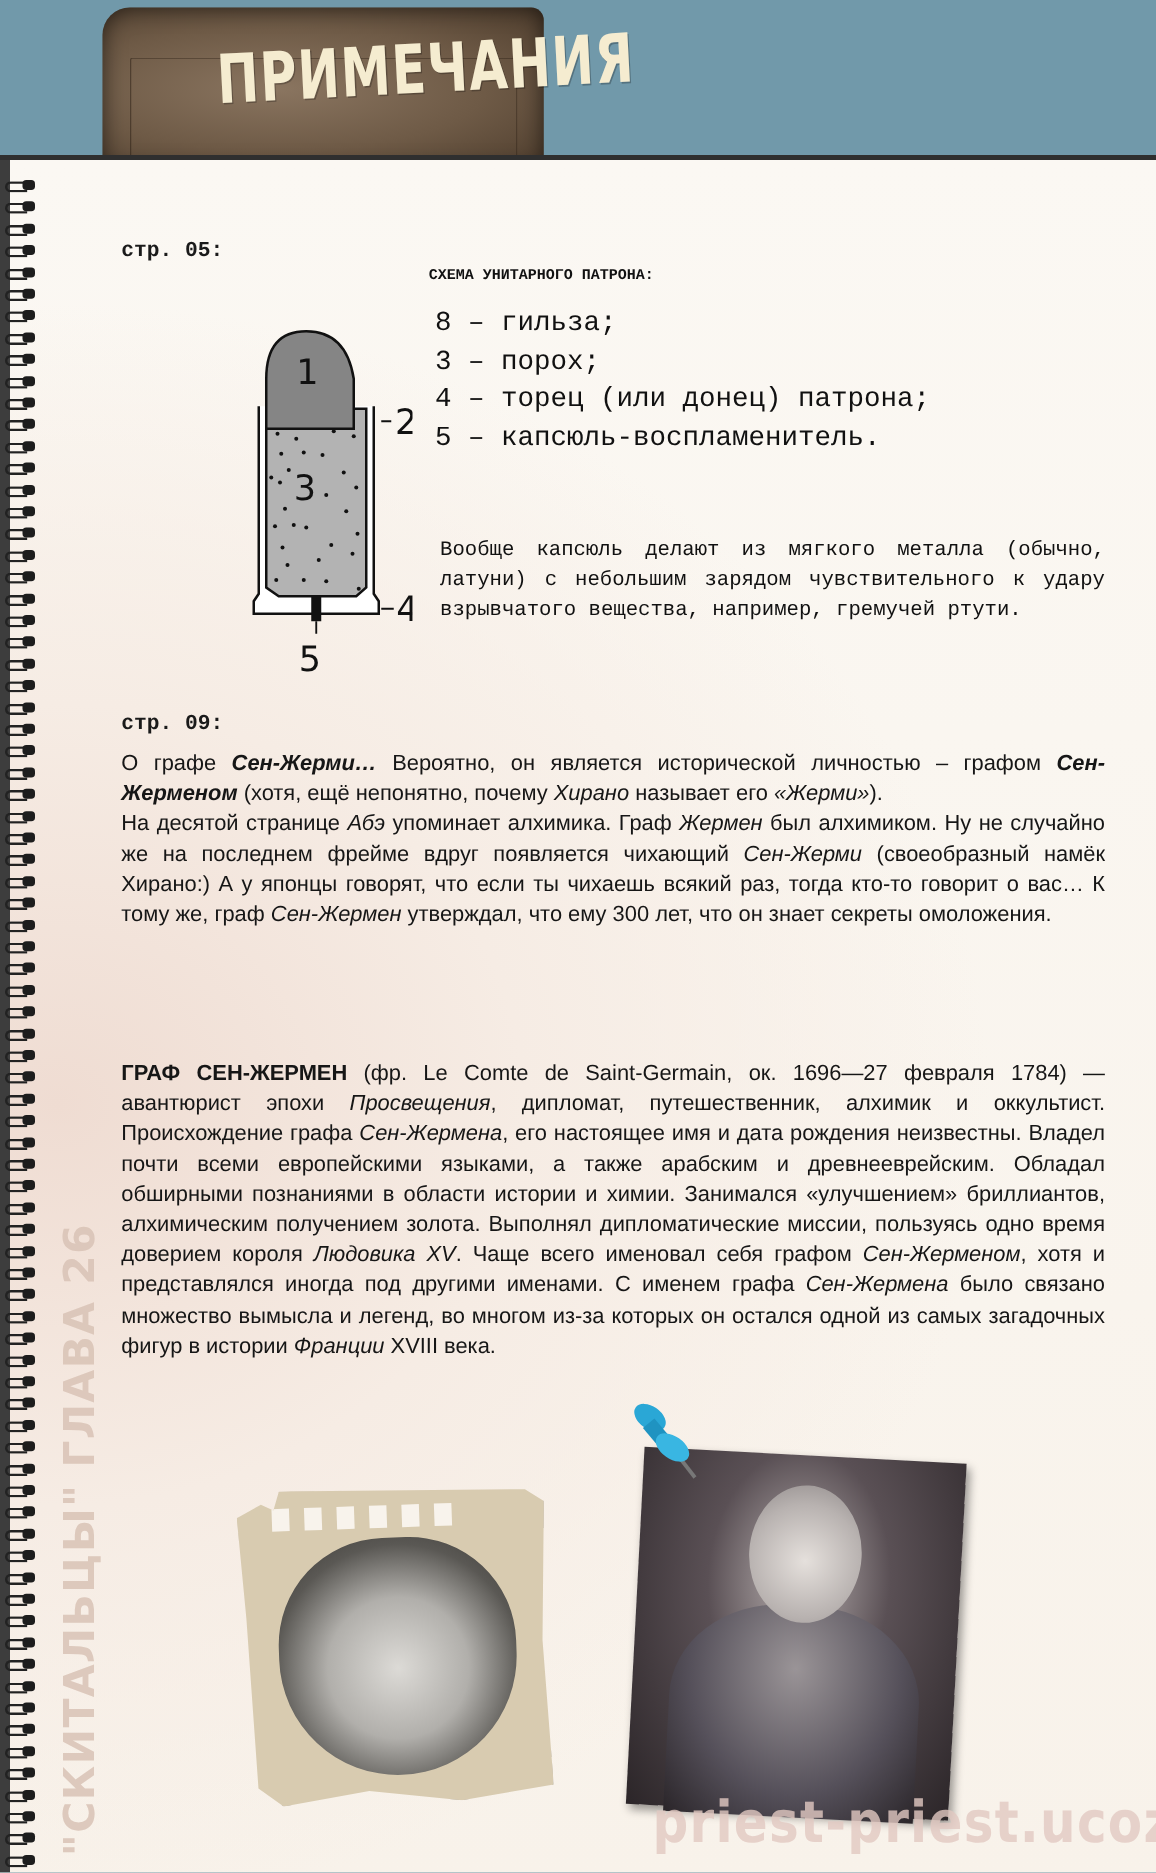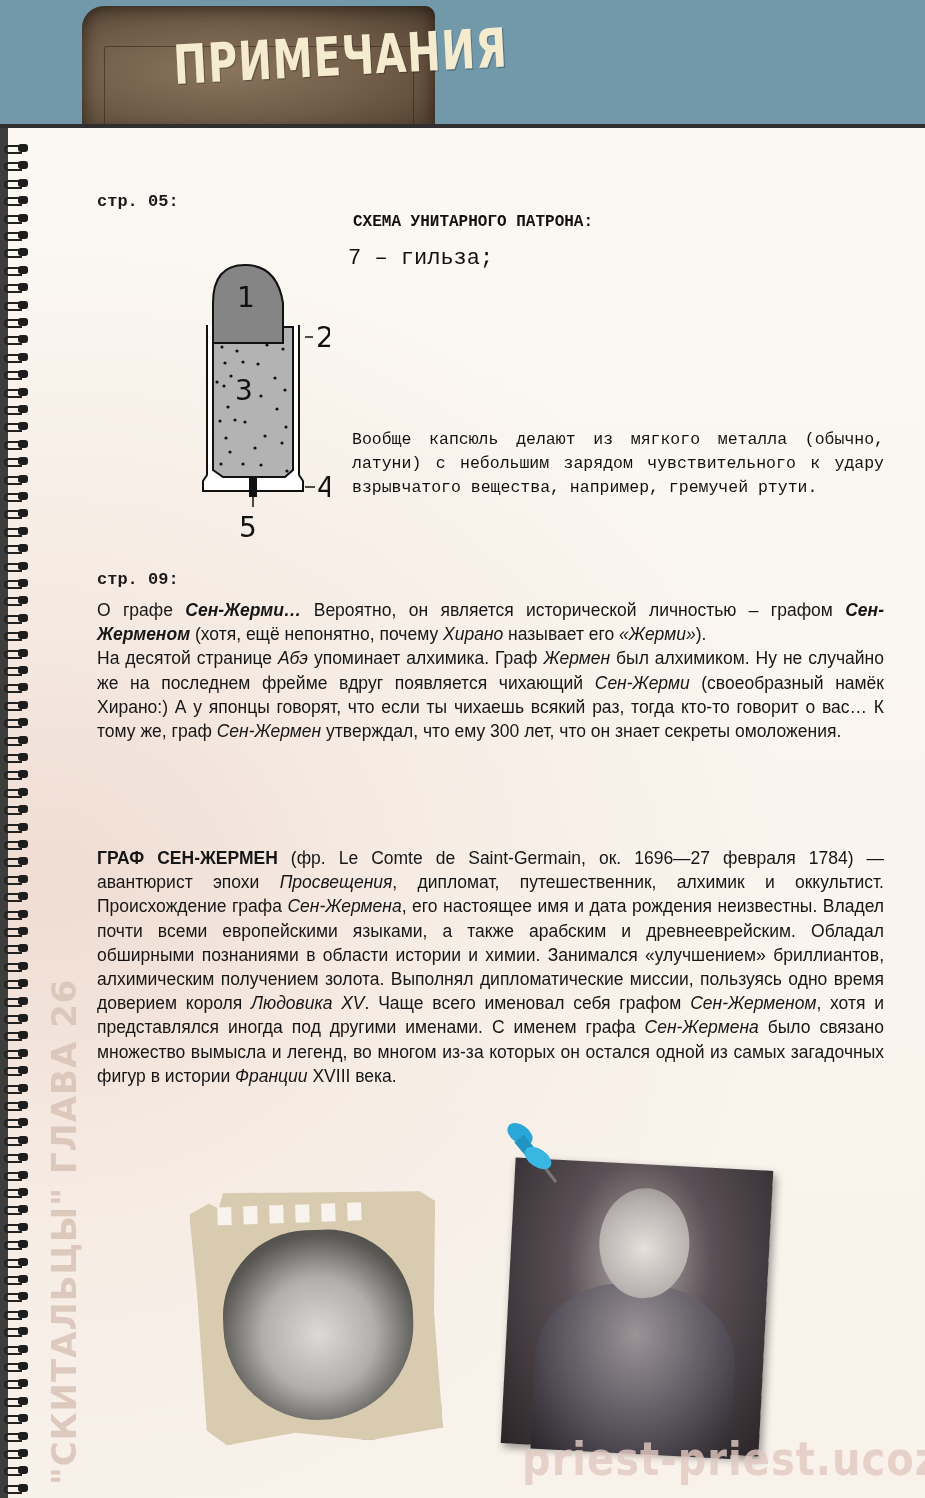--- a/index.html
+++ b/index.html
@@ -13,21 +13,21 @@
   .page { position:absolute; left:0; top:124px; width:925px; height:1374px;
     background: radial-gradient(ellipse at 5% 55%, #efdcd2 0%, #f6ece4 30%, rgba(248,244,236,0) 60%), linear-gradient(180deg,#fbf8f3 0%, #f8f2ea 100%);
     border-top:4px solid #2f2f2f; }
   .spine { position:absolute; left:0; top:128px; width:8px; height:1370px; background:#3d3d3d; }
   .rings { position:absolute; left:4px; top:132px; width:30px; height:1366px; }
   .ring { position:absolute; left:0; width:26px; height:12px; }
   .ring:before { content:""; position:absolute; left:0; top:3px; width:16px; height:5px; border:2px solid #222; border-right:none; border-radius:6px 0 0 6px; }
   .ring:after { content:""; position:absolute; left:14px; top:2px; width:10px; height:8px; background:#1d1d1d; border-radius:3px; }
   .vert-title { position:absolute; left:44px; top:1485px; transform:rotate(-90deg); transform-origin:left top; font-family:"DejaVu Sans", sans-serif; font-weight:bold; font-size:34px; color:#d9c3b6; letter-spacing:1px; white-space:nowrap; opacity:.85; }
   .pageref { position:absolute; font-size:17px; color:#1a1a1a; font-weight:bold; }
-  .scheme-title { position:absolute; left:353px; top:213px; font-size:16px; font-weight:bold; color:#111;text-align:right; }
+  .scheme-title { position:absolute; left:343px; top:213px; font-size:12px; font-weight:bold; color:#111;text-align:right; }
   .legend { position:absolute; left:348px; top:244px; margin:0; padding:0; list-style:none; }
   .legend li { font-size:22px; line-height:30.5px; color:#111; white-space:pre; }
   .note { position:absolute; left:352px; top:428px; width:532px; font-size:16.5px; line-height:24px; color:#111; text-align:justify; }
   .para { position:absolute; left:97px; width:787px; font-size:17.5px; line-height:24.2px; color:#161616; text-align:justify; font-family:Liberation Sans, sans-serif; }
   .para b { font-weight:bold; }
   .para i { font-style:italic; }
   .bullet-svg { position:absolute; left:195px; top:245px; }
   .sketch { position:absolute; left:193px; top:1190px; width:246px; height:252px; background:#d8cbb0;
     clip-path: polygon(0 8%, 8% 4%, 12% 6%, 14% 0, 94% 2%, 100% 6%, 98% 50%, 100% 96%, 70% 100%, 40% 96%, 12% 100%, 4% 94%, 2% 40%);
     transform:rotate(-2deg); box-shadow: 2px 3px 6px rgba(0,0,0,.3); }
@@ -179,21 +179,24 @@
   <line x1="110" y1="242" x2="120" y2="242" stroke="#111" stroke-width="1.5"></line>
   <text x="42" y="62" font-family="DejaVu Sans, sans-serif" font-size="28" fill="#111">1</text>
   <text x="121" y="102" font-family="DejaVu Sans, sans-serif" font-size="28" fill="#111">2</text>
   <text x="40" y="155" font-family="DejaVu Sans, sans-serif" font-size="28" fill="#111">3</text>
   <text x="122" y="252" font-family="DejaVu Sans, sans-serif" font-size="28" fill="#111">4</text>
   <text x="44" y="292" font-family="DejaVu Sans, sans-serif" font-size="28" fill="#111">5</text>
 </svg>
 
 <div class="scheme-title">СХЕМА УНИТАРНОГО ПАТРОНА:</div>
 <ul class="legend">
-  <li>7 – гильза;</li>
+  <li>8 – гильза;</li>
+  <li>3 – порох;</li>
+  <li>4 – торец (или донец) патрона;</li>
+  <li>5 – капсюль-воспламенитель.</li>
 </ul>
 
 <div class="note">Вообще капсюль делают из мягкого металла (обычно, латуни) с небольшим зарядом чувствительного к удару взрывчатого вещества, например, гремучей ртути.</div>
 
 <div class="pageref" style="left:97px;top:570px;">стр. 09:</div>
 
 <p class="para" style="top:598px;margin:0;"><span>О графе </span><b><i>Сен-Жерми…</i></b><span>  Вероятно, он является исторической личностью – графом </span><b><i>Сен-Жерменом</i></b><span> (хотя, ещё непонятно, почему </span><i>Хирано</i><span> называет его </span><i>«Жерми»</i><span>).</span><br><span>На десятой странице </span><i>Абэ</i><span> упоминает алхимика. Граф </span><i>Жермен</i><span> был алхимиком. Ну не случайно же на последнем фрейме вдруг появляется чихающий </span><i>Сен-Жерми</i><span> (своеобразный намёк Хирано:)  А у японцы говорят, что если ты чихаешь всякий раз, тогда кто-то говорит о вас… К тому же, граф </span><i>Сен-Жермен</i><span> утверждал, что ему 300 лет, что он знает секреты омоложения.</span></p>
 
 <p class="para" style="top:846px;margin:0;"><b>ГРАФ СЕН-ЖЕРМЕН</b><span> (фр. Le Comte de Saint-Germain, ок. 1696—27 февраля 1784) — авантюрист эпохи </span><i>Просвещения</i><span>, дипломат, путешественник, алхимик и оккультист. Происхождение графа </span><i>Сен-Жермена</i><span>, его настоящее имя и дата рождения неизвестны. Владел почти всеми европейскими языками, а также арабским и древнееврейским. Обладал обширными познаниями в области истории и химии. Занимался «улучшением» бриллиантов, алхимическим получением золота. Выполнял дипломатические миссии, пользуясь одно время доверием короля </span><i>Людовика XV</i><span>. Чаще всего именовал себя графом </span><i>Сен-Жерменом</i><span>, хотя и представлялся иногда под другими именами. С именем графа </span><i>Сен-Жермена</i><span> было связано множество вымысла и легенд, во многом из-за которых он остался одной из самых загадочных фигур в истории </span><i>Франции</i><span> XVIII века.</span></p>
 

